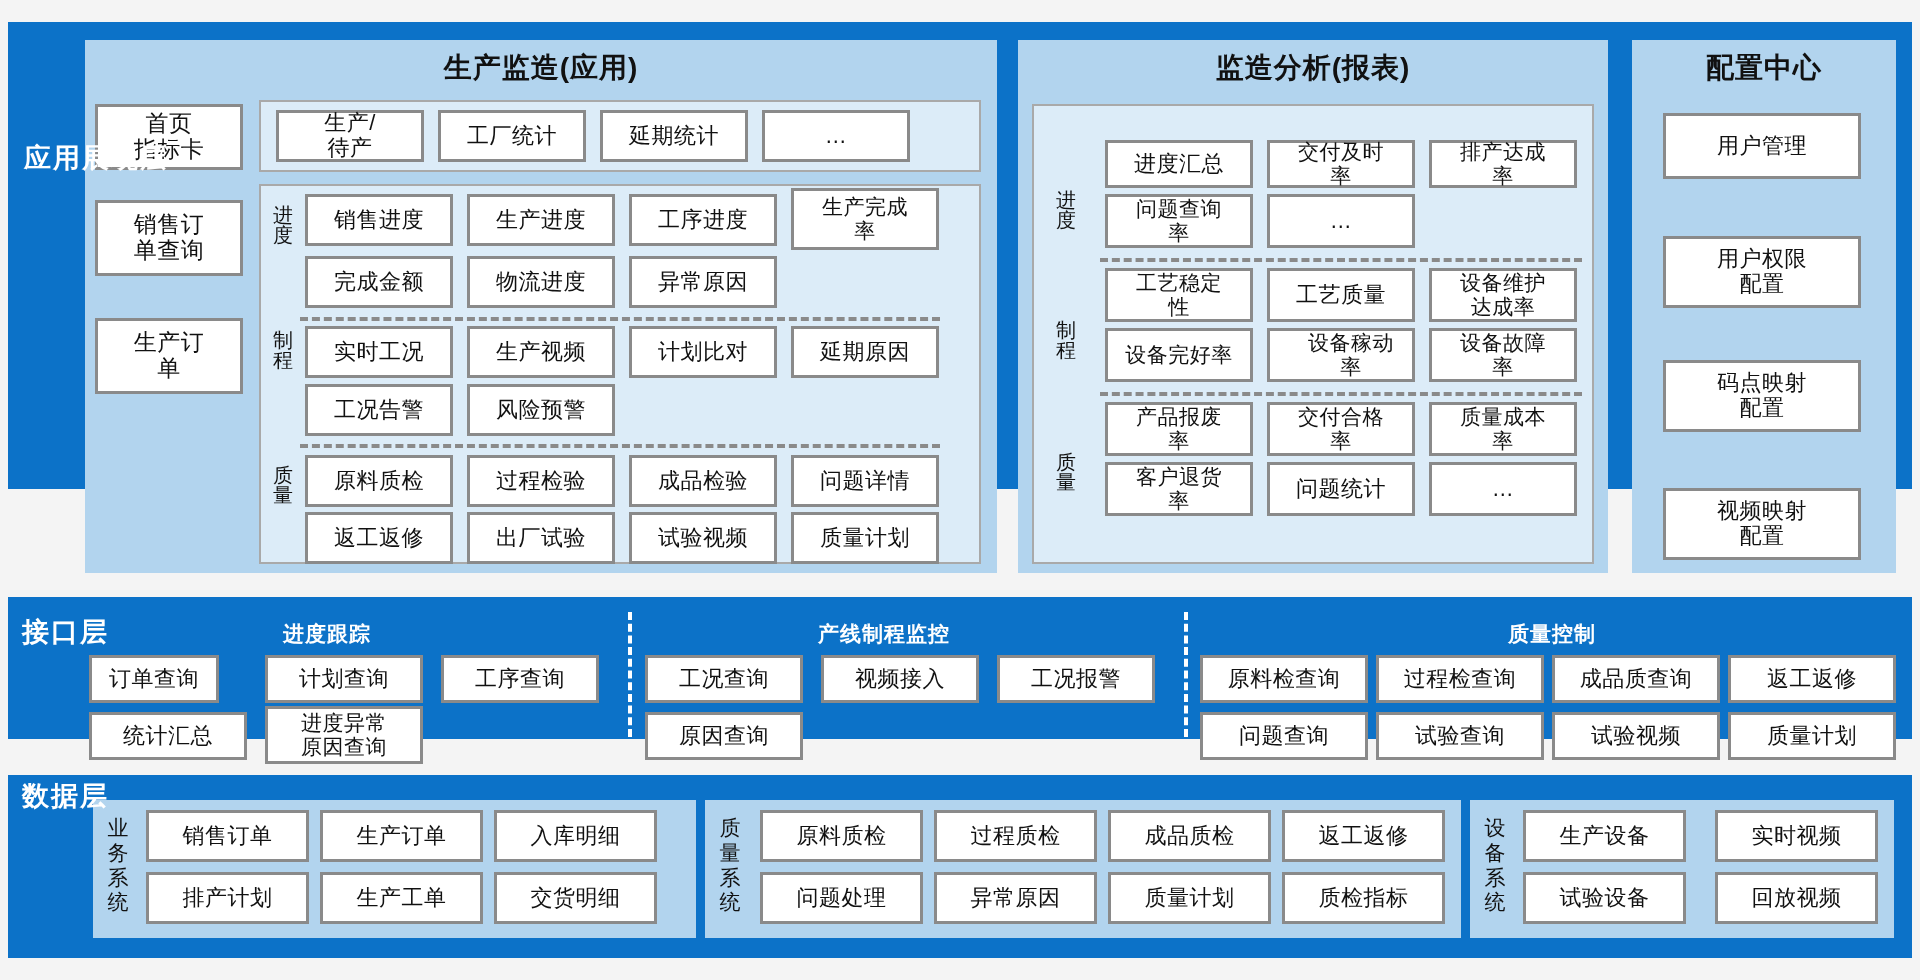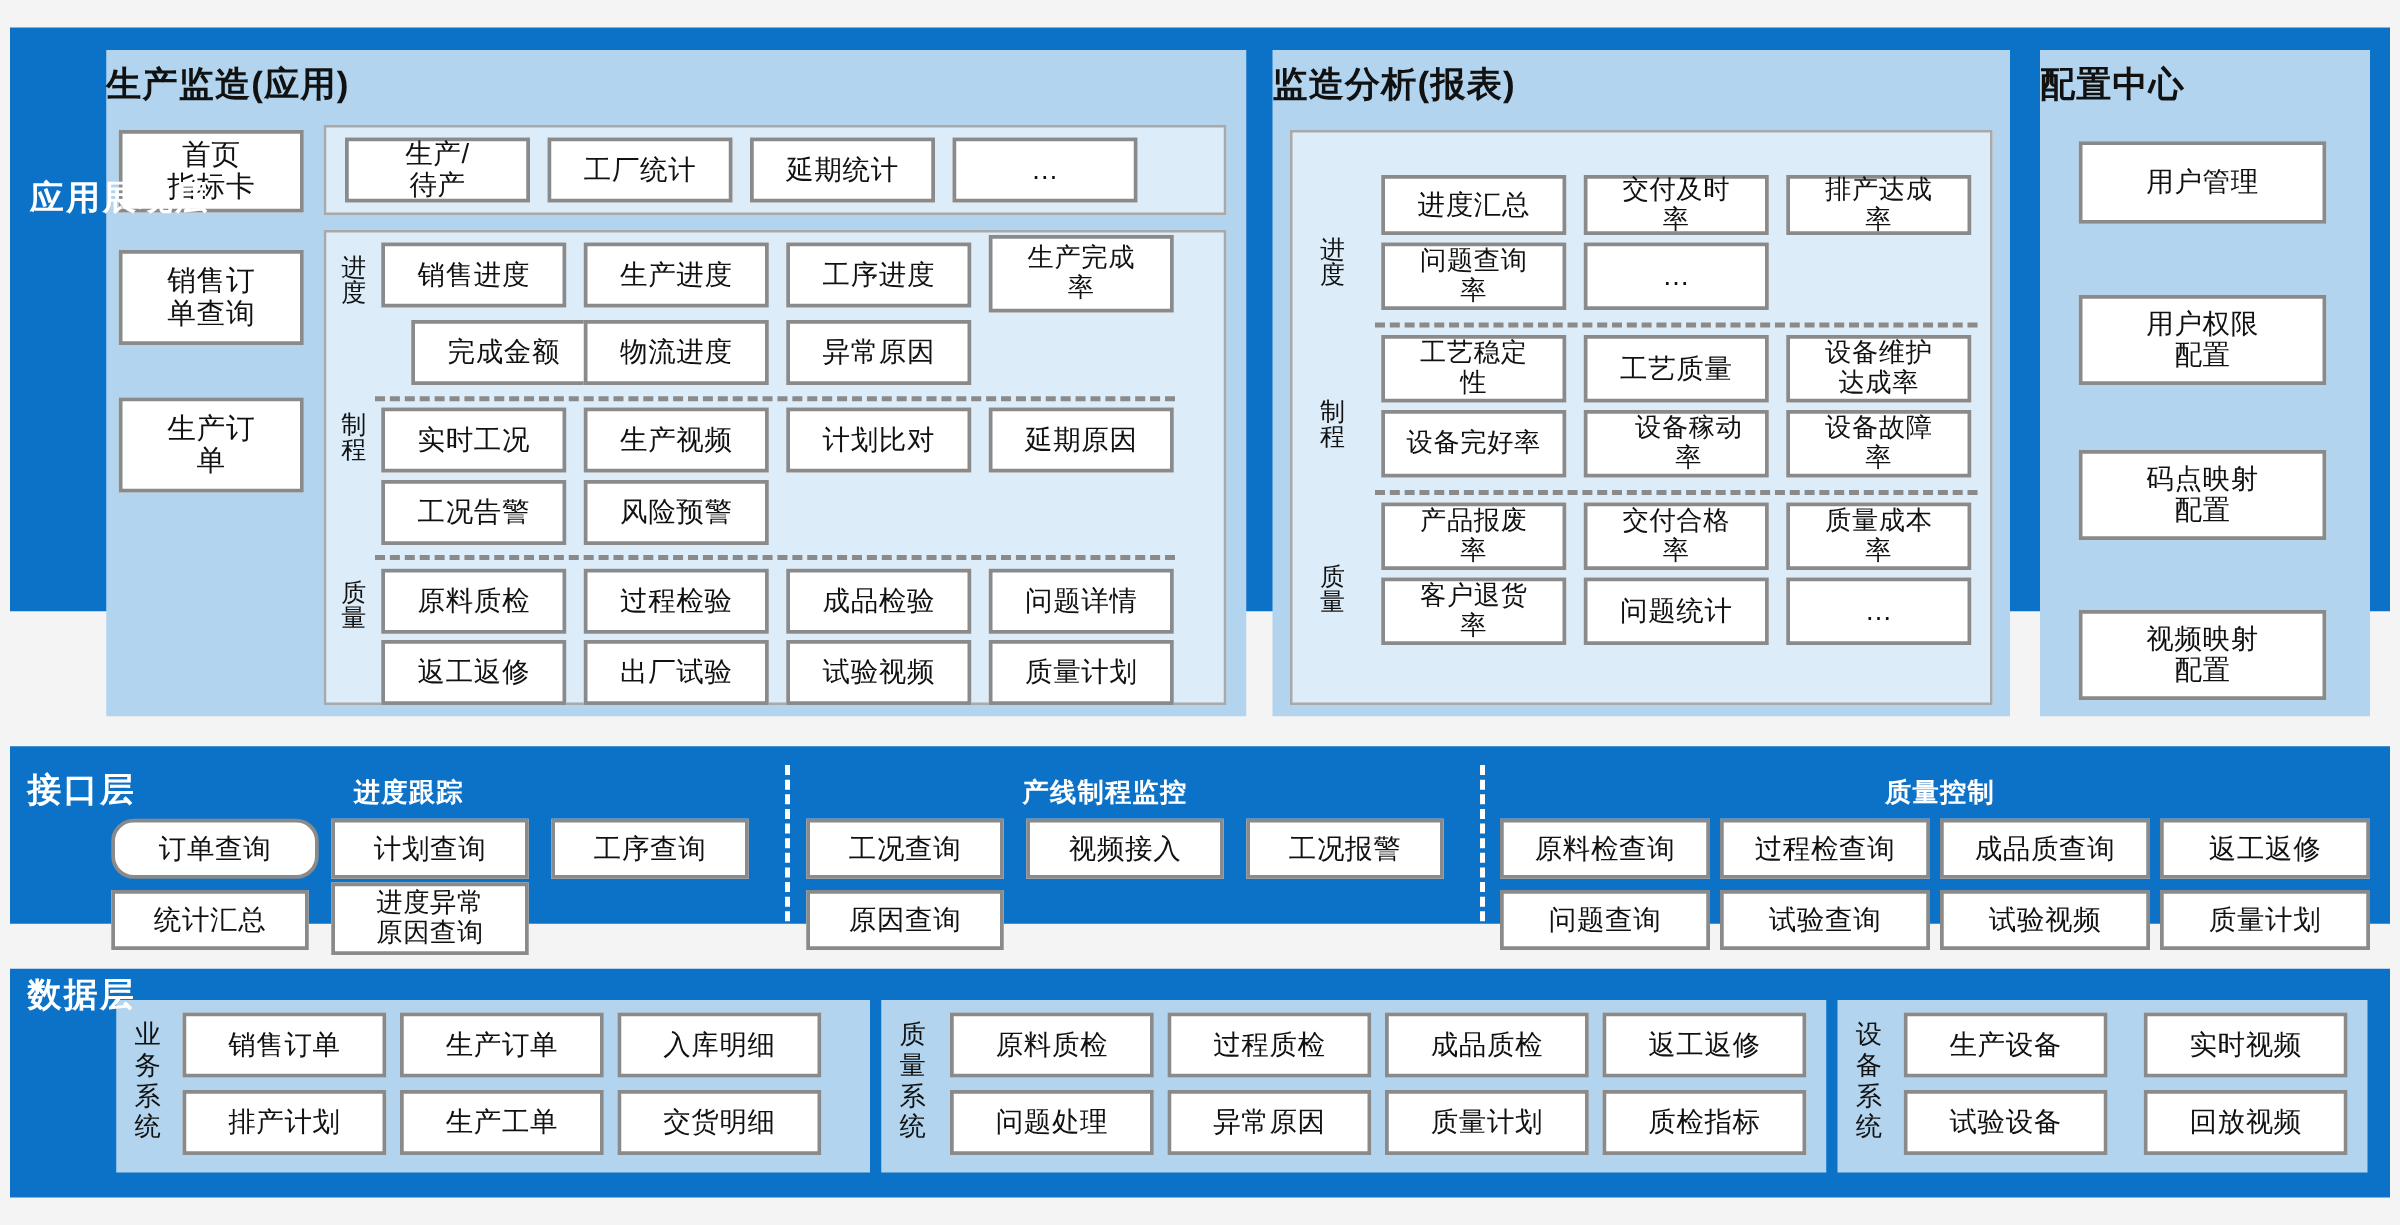--- a/index.html
+++ b/index.html
@@ -32,21 +32,21 @@
     letter-spacing:2px;z-index:40;white-space:nowrap;
   }
   #tag-app{left:24px;top:140px;}
   #tag-itf{left:22px;top:614px;}
   #tag-data{left:22px;top:778px;}
 
   .panel{
     position:absolute;background:#b2d4ee;box-sizing:border-box;
   }
   .panel-title{
-    width:100%;text-align:left;font-size:28px;font-weight:bold;color:#111;
+    width:100%;text-align:center;font-size:28px;font-weight:bold;color:#111;
     letter-spacing:1px;padding-top:9px;
   }
   .subpanel{
     position:absolute;background:#dcecf8;border:2px solid #a9a9a9;box-sizing:border-box;
   }
   .rowlabel{
     position:absolute;font-size:20px;color:#111;line-height:1.02;
     text-align:center;width:22px;
   }
   .dashed{
@@ -107,21 +107,21 @@
 
   <div class="subpanel" style="left:259px;top:184px;width:722px;height:380px;"></div>
 
   <div class="rowlabel" style="left:272px;top:205px;white-space:pre-line;">进
 度</div>
   <div class="card" style="position:absolute;left:305px;top:194px;width:148px;height:52px;">销售进度</div>
   <div class="card" style="position:absolute;left:467px;top:194px;width:148px;height:52px;">生产进度</div>
   <div class="card" style="position:absolute;left:629px;top:194px;width:148px;height:52px;">工序进度</div>
   <div class="card" style="position:absolute;left:791px;top:188px;width:148px;height:62px;font-size:21px;">生产完成
 率</div>
-  <div class="card" style="position:absolute;left:305px;top:256px;width:148px;height:52px;margin-left:24px;">完成金额</div>
+  <div class="card" style="position:absolute;left:305px;top:256px;width:148px;height:52px;">完成金额</div>
   <div class="card" style="position:absolute;left:467px;top:256px;width:148px;height:52px;">物流进度</div>
   <div class="card" style="position:absolute;left:629px;top:256px;width:148px;height:52px;">异常原因</div>
 
   <div class="dashed" style="left:300px;top:317px;width:640px;"></div>
 
   <div class="rowlabel" style="left:272px;top:330px;white-space:pre-line;">制
 程</div>
   <div class="card" style="position:absolute;left:305px;top:326px;width:148px;height:52px;">实时工况</div>
   <div class="card" style="position:absolute;left:467px;top:326px;width:148px;height:52px;">生产视频</div>
   <div class="card" style="position:absolute;left:629px;top:326px;width:148px;height:52px;">计划比对</div>
@@ -198,21 +198,21 @@
 配置</div>
   <div class="card" style="position:absolute;left:1663px;top:488px;width:198px;height:72px;">视频映射
 配置</div>
 
   <div class="layer-tag" id="tag-app">应用展现层</div>
 
   <div class="layer2"></div>
   <div class="layer-tag" id="tag-itf">接口层</div>
 
   <div class="grp-title" style="left:283px;top:620px;">进度跟踪</div>
-  <div class="card" style="position:absolute;left:89px;top:655px;width:166px;height:48px;border-radius:18px;">订单查询</div>
+  <div class="card" style="position:absolute;left:89px;top:655px;width:130px;height:48px;">订单查询</div>
   <div class="card" style="position:absolute;left:265px;top:655px;width:158px;height:48px;">计划查询</div>
   <div class="card" style="position:absolute;left:441px;top:655px;width:158px;height:48px;">工序查询</div>
   <div class="card" style="position:absolute;left:89px;top:712px;width:158px;height:48px;">统计汇总</div>
   <div class="card" style="position:absolute;left:265px;top:706px;width:158px;height:58px;font-size:21px;">进度异常
 原因查询</div>
 
   <div class="vdash" style="left:628px;top:612px;height:125px;"></div>
 
   <div class="grp-title" style="left:818px;top:620px;">产线制程监控</div>
   <div class="card" style="position:absolute;left:645px;top:655px;width:158px;height:48px;">工况查询</div>

